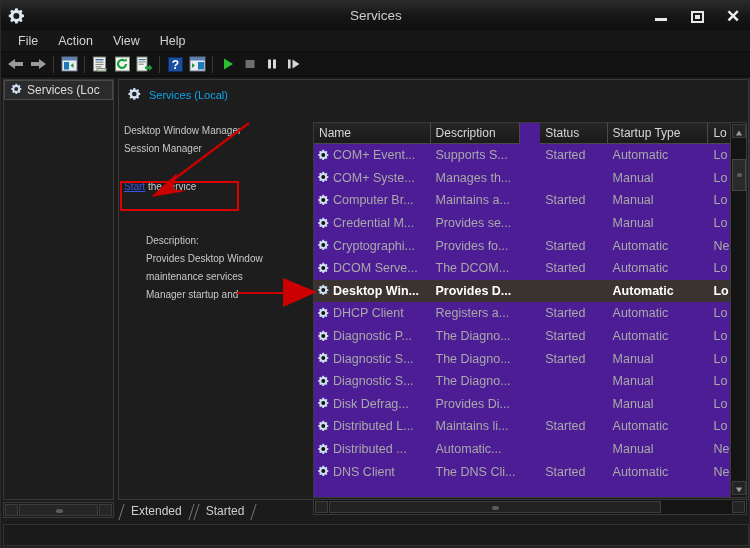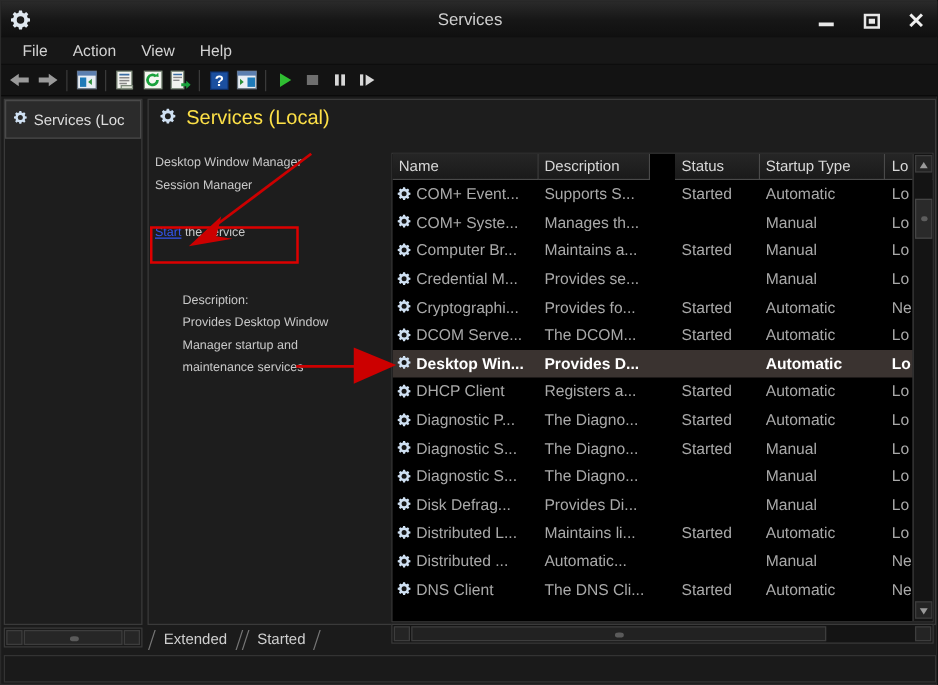--- a/index.html
+++ b/index.html
@@ -56,56 +56,56 @@
   .tbi { width: 22px; height: 21px; position: relative; display:flex; align-items:center; justify-content:center; cursor: default; }
   .tbsep { width: 1px; height: 17px; background: #3a3a3a; margin: 0 4px; }
 
   
   .leftpane {
     position: absolute; left: 2px; top: 78px; width: 111px; height: 421px;
     background: #1d1d1d; border: 1px solid #3a3a3a;
   }
   .tree-row {
     display: flex; align-items: center; gap: 5px;
-    height: 31px; padding-left: 5px;
+    height: 20px; padding-left: 5px;
     background: #2b2b2b; border: 1px solid #4a4a4a;
     color: #dcdcdc; font-size: 12px; white-space: nowrap; overflow: hidden;
   }
   .left-scroll {
     position: absolute; left: 2px; top: 501px; width: 111px; height: 16px;
     background:#1a1a1a; border:1px solid #3a3a3a; display:flex; align-items:center;
   }
   .ls-btn { width:13px; height:12px; background:#262626; border:1px solid #3d3d3d; margin:0 1px;}
   .ls-thumb { flex:1; height:12px; background:#262626; border:1px solid #3d3d3d; position:relative;}
   .ls-thumb::after{content:''; position:absolute; left:50%; top:4px; width:7px; height:4px; margin-left:-3px; background:#5a5a5a; border-radius:40%;}
 
   .rightpane {
     position: absolute; left: 117px; top: 78px; width: 631px; height: 421px;
     background: #1d1d1d; border: 1px solid #3a3a3a;
   }
   .rp-header {
     display: flex; align-items: center; gap: 8px;
     height: 30px; padding-left: 8px;
-    color: #fde047; font-size: 16px;
+    color: #0ea5e9; font-size: 11px;
   }
 
   
   .desc-col {
     position: absolute; left: 5px; top: 42px; width: 192px;
     color: #c8c8c8; font-size: 10px; line-height: 18px;
   }
   .svc-title { margin-bottom: 20px; }
   .start-line { color: #c8c8c8; }
   .start-link { color: #3355ee; text-decoration: underline; cursor: pointer; }
   .desc-block { margin-top: 36px; margin-left: 22px; }
 
   
   .listview {
     position: absolute; left: 194px; top: 42px; width: 434px; height: 376px;
-    background: #000000; border: 1px solid #3a3a3a; overflow: hidden;
+    background: #4c1d95; border: 1px solid #3a3a3a; overflow: hidden;
   }
   .lv-head { display: flex; height: 21px; }
   .lv-th {
     background: linear-gradient(180deg,#262626,#1a1a1a);
     border-right: 1px solid #4a4a4a; border-bottom: 1px solid #4a4a4a;
     color: #d8d8d8; font-size: 12px; line-height: 20px;
     padding-left: 5px; overflow: hidden; white-space: nowrap; cursor: default;
   }
   .c-name { width: 125px; }
   .c-desc { width: 96px; }
@@ -331,22 +331,22 @@
       <div class="svc-title">
         <div>Desktop Window Manager</div>
         <div>Session Manager</div>
       </div>
       <div class="start-line">
         <span class="start-link">Start</span><span> the service</span>
       </div>
       <div class="desc-block">
         <div>Description:</div>
         <div>Provides Desktop Window</div>
+        <div>maintenance services</div>
         <div>Manager startup and</div>
-        <div>maintenance services</div>
       </div>
     </div>
 
     <div class="listview">
       <div class="lv-head">
         <div class="lv-th c-name">Name</div>
         <div class="lv-th c-desc">Description</div>
         <div class="lv-th c-stat">Status</div>
         <div class="lv-th c-start">Startup Type</div>
         <div class="lv-th c-logon">Lo</div>

